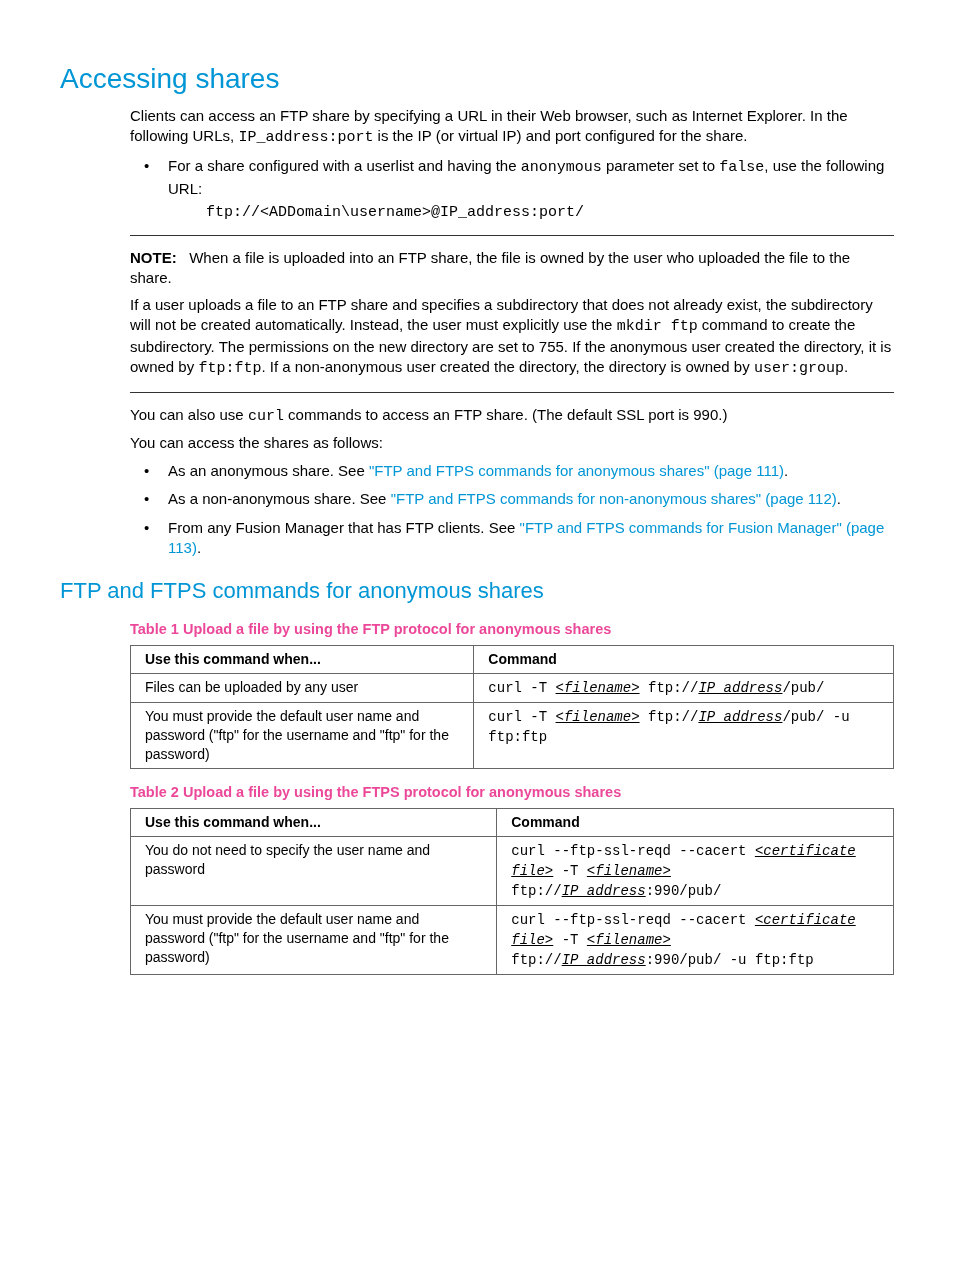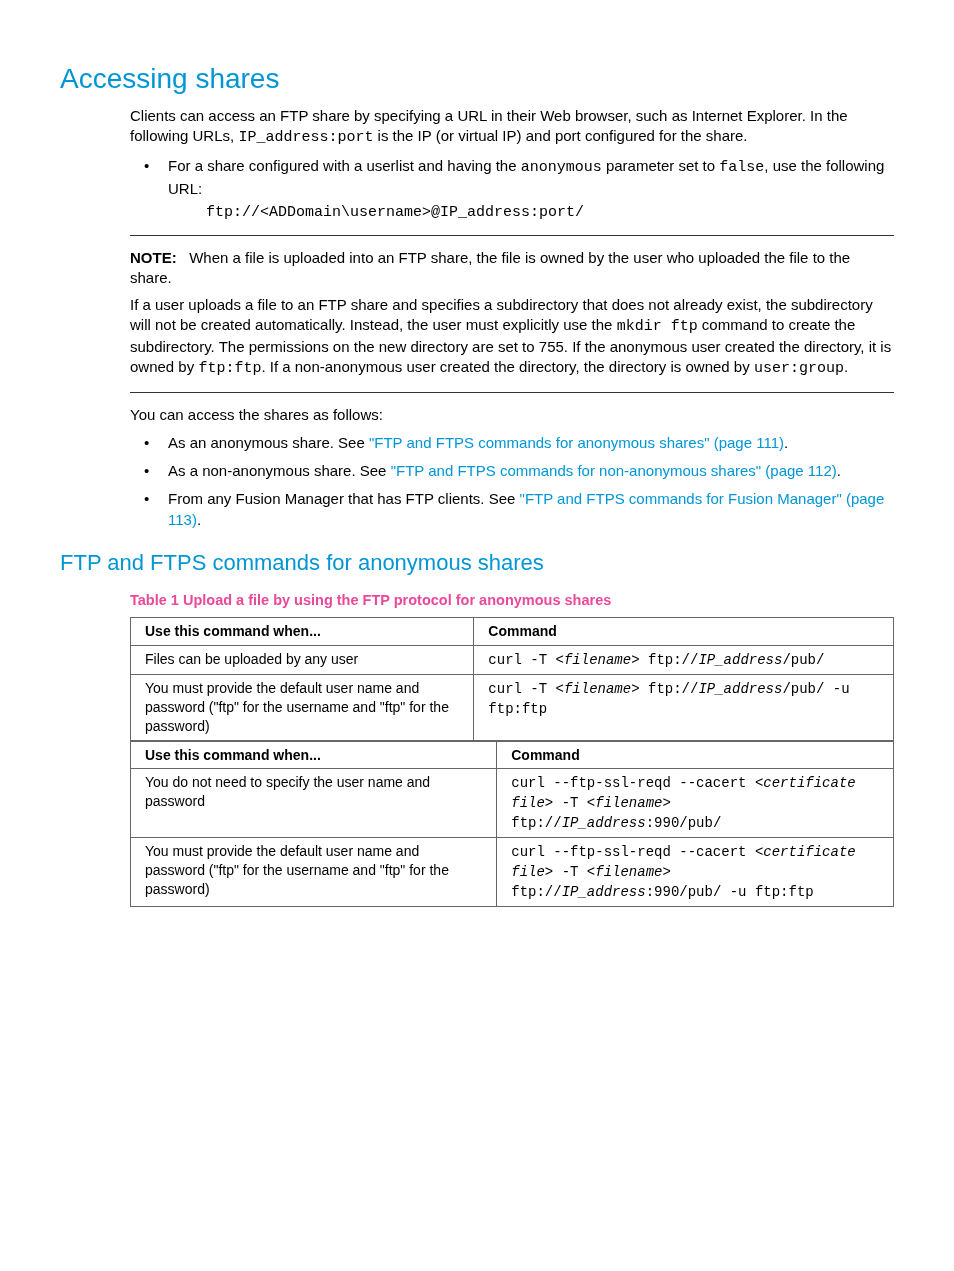--- a/index.html
+++ b/index.html
@@ -33,21 +33,21 @@
   }
   .mono { font-family: "Courier New", monospace; font-size: 15px; }
   .codeblock { font-family: "Courier New", monospace; margin: 4px 0 4px 38px; }
   hr { border: none; border-top: 1px solid #333; margin: 12px 0; }
   a.link { color: #0096D6; text-decoration: none; }
   .table-caption { color: #ec4899; font-weight: bold; font-size: 14.5px; margin: 14px 0 6px 0; }
   table { border-collapse: collapse; width: 100%; font-size: 14px; }
   th, td { border: 1px solid #666; padding: 4px 14px; text-align: left; vertical-align: top; }
   th { font-weight: bold; }
   td .mono, th .mono { font-size: 14px; }
-  .italic { font-style: italic; }
+  .italic { font-style: italic; text-decoration: underline; }
   .note-label { font-weight: bold; }
 </style>
 </head>
 <body>
 
 <h1>Accessing shares</h1>
 
 <div class="indent">
   <p>
     <span>Clients can access an FTP share by specifying a URL in their Web browser, such as Internet Explorer. In the following URLs, </span><span class="mono">IP_address:port</span><span> is the IP (or virtual IP) and port configured for the share.</span>
@@ -64,20 +64,23 @@
 
   <p>
     <span class="note-label">NOTE:</span>&nbsp;&nbsp;&nbsp;<span>When a file is uploaded into an FTP share, the file is owned by the user who uploaded the file to the share.</span>
   </p>
   <p>
     <span>If a user uploads a file to an FTP share and specifies a subdirectory that does not already exist, the subdirectory will not be created automatically. Instead, the user must explicitly use the </span><span class="mono">mkdir ftp</span><span> command to create the subdirectory. The permissions on the new directory are set to 755. If the anonymous user created the directory, it is owned by </span><span class="mono">ftp:ftp</span><span>. If a non-anonymous user created the directory, the directory is owned by </span><span class="mono">user:group</span><span>.</span>
   </p>
 
   <hr>
 
+  <p>
+    <span>You can also use </span><span class="mono">curl</span><span> commands to access an FTP share. (The default SSL port is 990.)</span>
+  </p>
   <p>You can access the shares as follows:</p>
 
   <ul>
     <li>
       <span>As an anonymous share. See </span><a class="link">"FTP and FTPS commands for anonymous shares" (page 111)</a><span>.</span>
     </li>
     <li>
       <span>As a non-anonymous share. See </span><a class="link">"FTP and FTPS commands for non-anonymous shares" (page 112)</a><span>.</span>
     </li>
     <li>
@@ -101,20 +104,21 @@
       <td>Files can be uploaded by any user</td>
       <td><span class="mono"><span>curl -T </span><span class="italic">&lt;filename&gt;</span><span> ftp://</span><span class="italic">IP_address</span><span>/pub/</span></span></td>
     </tr>
     <tr>
       <td>You must provide the default user name and password ("ftp" for the username and "ftp" for the password)</td>
       <td><span class="mono"><span>curl -T </span><span class="italic">&lt;filename&gt;</span><span> ftp://</span><span class="italic">IP_address</span><span>/pub/ -u ftp:ftp</span></span></td>
     </tr>
   </tbody>
     </table>
 
+  <div class="table-caption">Table 2 Upload a file by using the FTPS protocol for anonymous shares</div>
   <table>
     <tbody>
         <tr>
       <th style="width:48%">Use this command when...</th>
       <th>Command</th>
     </tr>
     <tr>
       <td>You do not need to specify the user name and password</td>
       <td><span class="mono"><span>curl --ftp-ssl-reqd --cacert </span><span class="italic">&lt;certificate file&gt;</span><span> -T </span><span class="italic">&lt;filename&gt;</span><span> ftp://</span><span class="italic">IP_address</span><span>:990/pub/</span></span></td>
     </tr>

